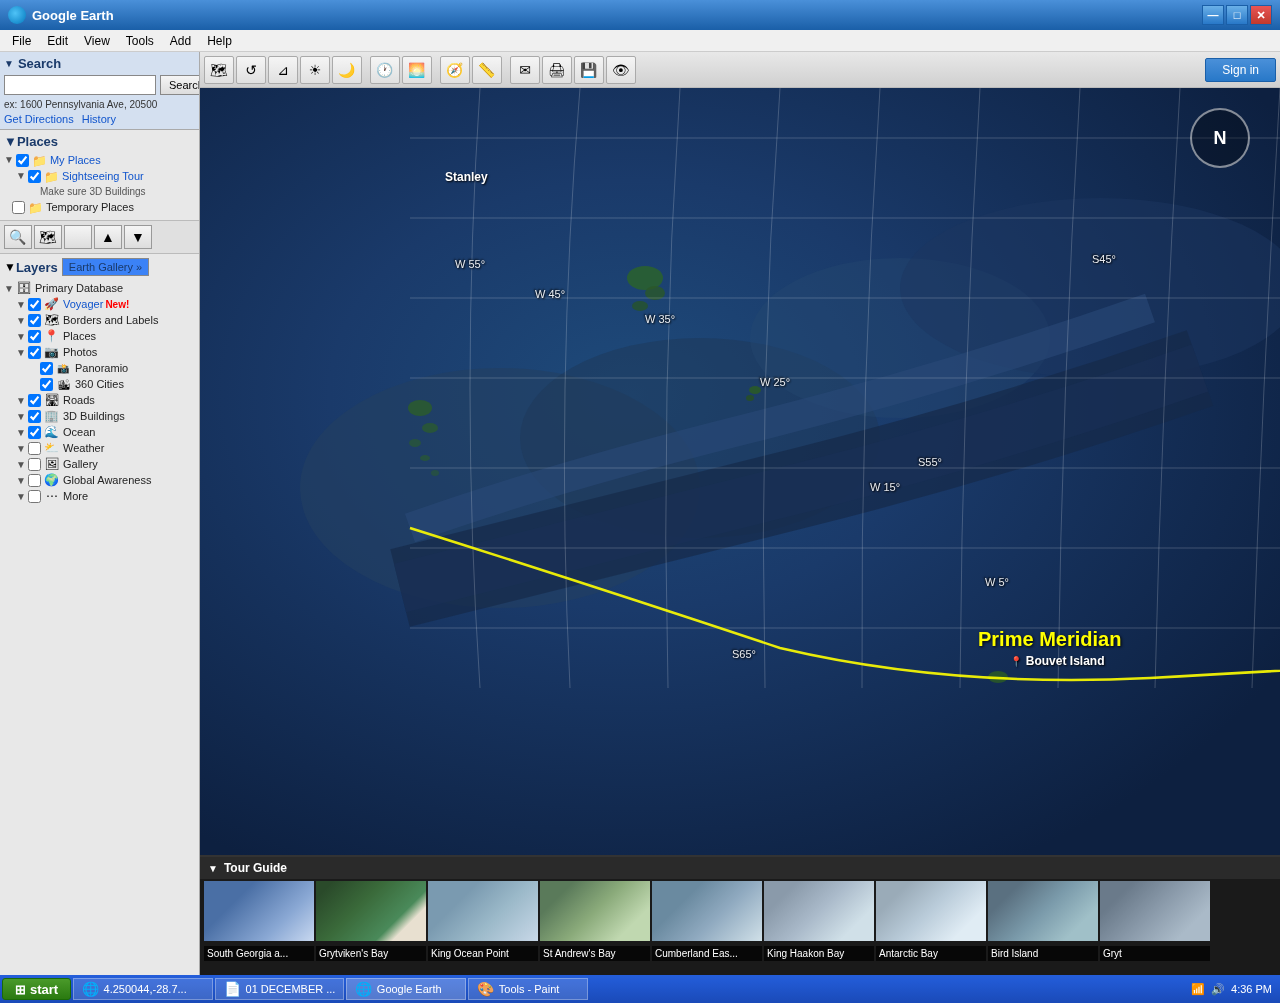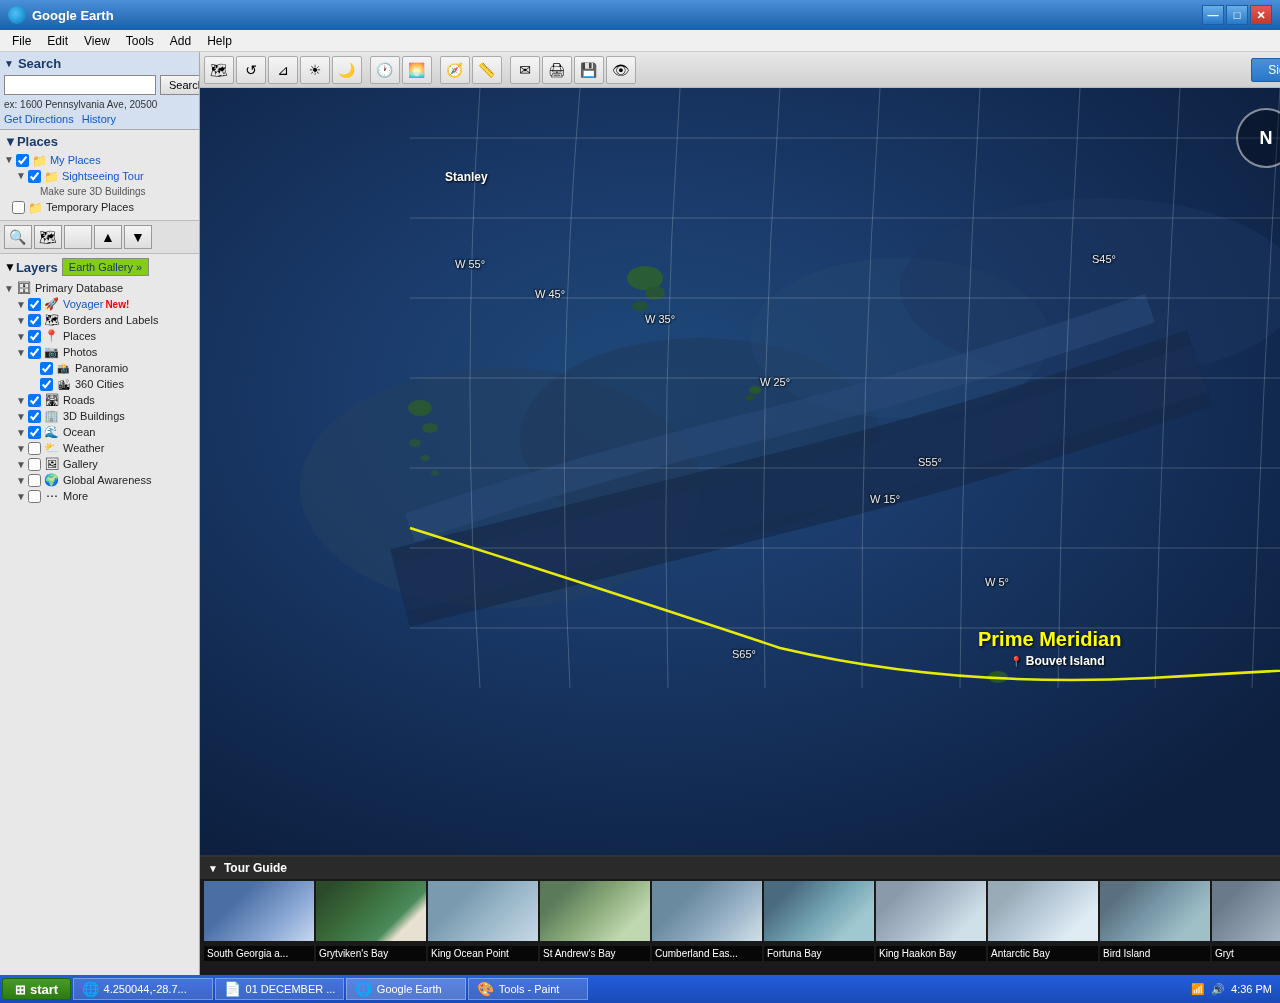--- a/index.html
+++ b/index.html
@@ -181,21 +181,21 @@
       align-items: center;
       margin-bottom: 4px;
     }
     #layers-header {
       font-weight: bold;
       font-size: 13px;
       color: #1a3a6a;
       margin-right: 4px;
     }
     #earth-gallery-tab {
-      background: #84cc16;
+      background: #3b82f6;
       border: 1px solid #888;
       padding: 2px 6px;
       font-size: 11px;
       cursor: pointer;
       color: #1a3a6a;
     }
     .layer-item {
       display: flex;
       align-items: center;
       padding: 1px 0;
@@ -700,21 +700,21 @@
 
         <path d="M 210 440 Q 400 500 580 560 Q 750 600 950 590 Q 1100 582 1280 570" stroke="#ffff00" stroke-width="2.5" fill="none" opacity="0.9"></path>
       </svg>
 
       <div class="stanley-label map-label" style="left:245px; top:82px;">Stanley</div>
 
       <div class="map-label grid" style="left:255px; top:170px;">W 55°</div>
       <div class="map-label grid" style="left:335px; top:200px;">W 45°</div>
       <div class="map-label grid" style="left:445px; top:225px;">W 35°</div>
       <div class="map-label grid" style="left:560px; top:288px;">W 25°</div>
-      <div class="map-label grid" style="left:670px; top:405px;">W 15°</div>
+      <div class="map-label grid" style="left:670px; top:393px;">W 15°</div>
       <div class="map-label grid" style="left:718px; top:368px;">S55°</div>
       <div class="map-label grid" style="left:785px; top:488px;">W 5°</div>
       <div class="map-label grid" style="left:892px; top:165px;">S45°</div>
       <div class="map-label grid" style="left:532px; top:560px;">S65°</div>
 
       <div class="prime-meridian-label" style="left:778px; top:540px;">Prime Meridian</div>
 
       <div class="bouvet-label map-label" style="left:810px; top:566px;">
         <span style="font-size:10px;">📍</span> <span>Bouvet Island</span>
       </div>
@@ -746,24 +746,20 @@
             <div class="thumb-img thumb-bg-3"></div>
             <div class="thumb-label">King Ocean Point</div>
           </div>
           <div class="tour-thumb">
             <div class="thumb-img thumb-bg-4"></div>
             <div class="thumb-label">St Andrew's Bay</div>
           </div>
           <div class="tour-thumb">
             <div class="thumb-img thumb-bg-5"></div>
             <div class="thumb-label">Cumberland Eas...</div>
-          </div>
-          <div class="tour-thumb">
-            <div class="thumb-img thumb-bg-6"></div>
-            <div class="thumb-label">Fortuna Bay</div>
           </div>
           <div class="tour-thumb">
             <div class="thumb-img thumb-bg-7"></div>
             <div class="thumb-label">King Haakon Bay</div>
           </div>
           <div class="tour-thumb">
             <div class="thumb-img thumb-bg-8"></div>
             <div class="thumb-label">Antarctic Bay</div>
           </div>
           <div class="tour-thumb">

